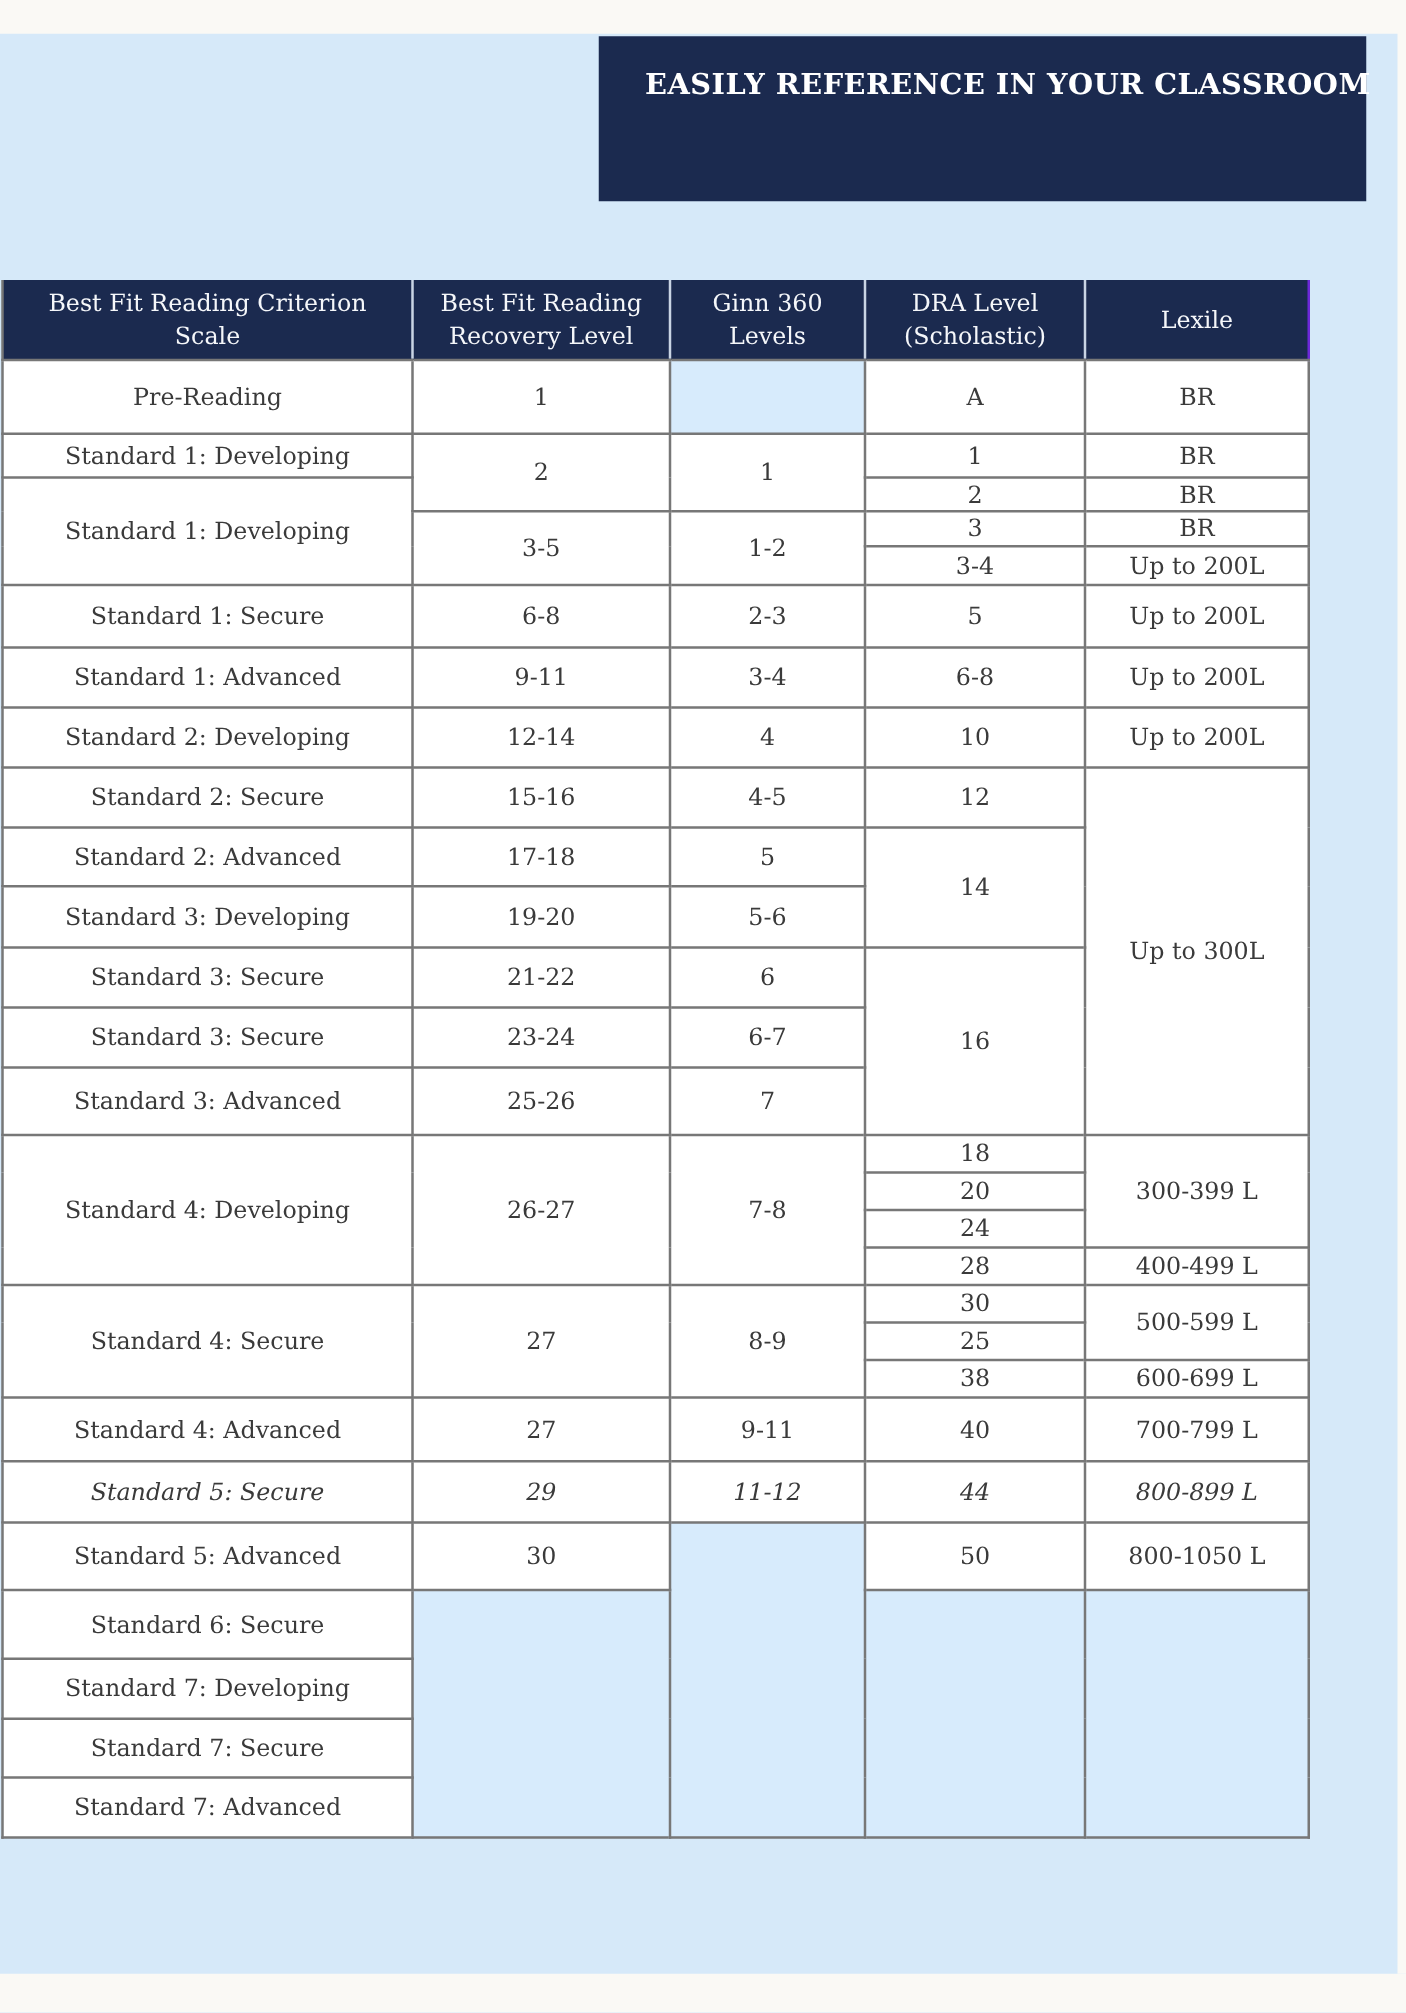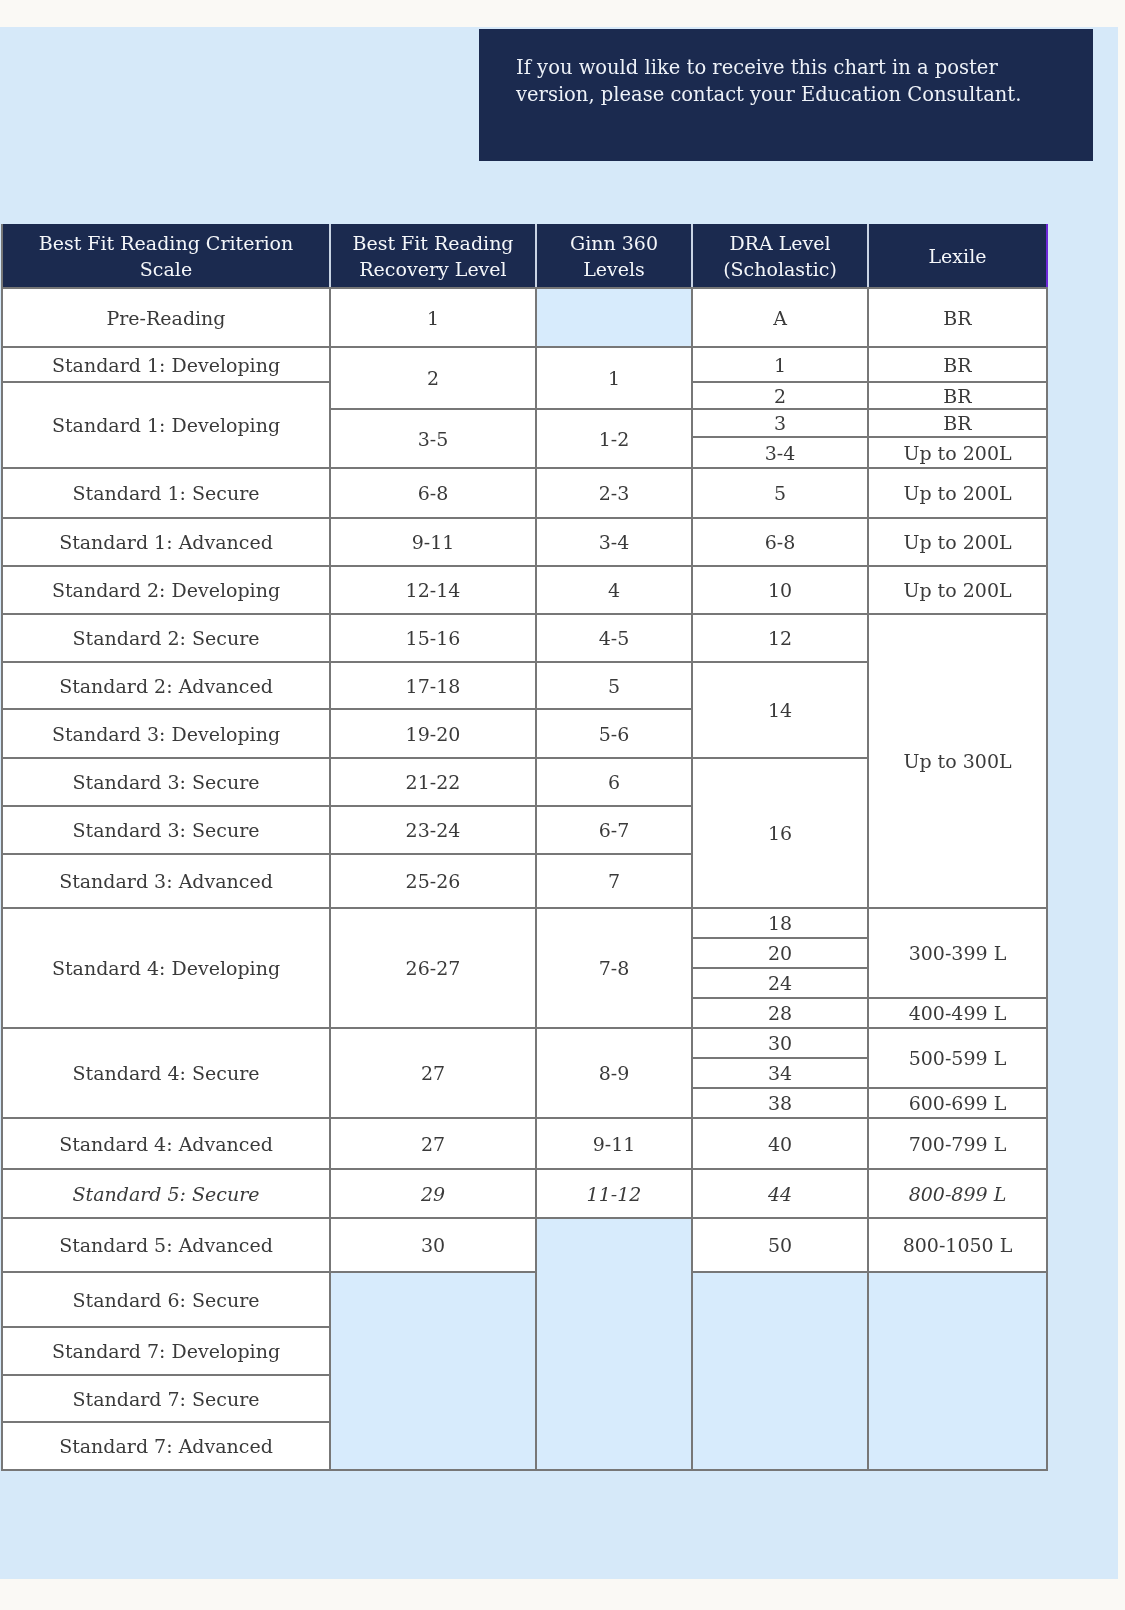--- a/index.html
+++ b/index.html
@@ -48,22 +48,21 @@
   td.bt1{border-top-width:1px;border-top-color:#8d8d8d;}
 </style>
 </head>
 <body>
 
 <div class="top-strip"></div>
 <div class="right-strip"></div>
 <div class="bottom-strip"></div>
 
 <div class="banner">
-  <p class="banner-subtitle">If you would like to receive this chart in a poster
-version, please contact your Education Consultant.</p>
+  <p class="banner-title">EASILY REFERENCE IN YOUR CLASSROOM</p>
 </div>
 
 <div class="tbl-wrap">
   <table>
     <colgroup>
         <col style="width: 328px;">
         <col style="width: 206px;">
         <col style="width: 156px;">
         <col style="width: 176px;">
         <col style="width: 179px;">
@@ -184,21 +183,21 @@
           <td class="bt1">400-499 L</td>
         </tr>
         <tr style="height: 30px;">
           <td rowspan="3">Standard 4: Secure</td>
           <td rowspan="3">27</td>
           <td rowspan="3">8-9</td>
           <td>30</td>
           <td rowspan="2">500-599 L</td>
         </tr>
         <tr style="height: 30px;">
-          <td class="bt1">34</td>
+          <td class="bt1">25</td>
         </tr>
         <tr style="height: 30px;">
           <td class="bt1">38</td>
           <td class="bt1">600-699 L</td>
         </tr>
         <tr style="height: 51px;">
           <td>Standard 4: Advanced</td>
           <td>27</td>
           <td>9-11</td>
           <td>40</td>

